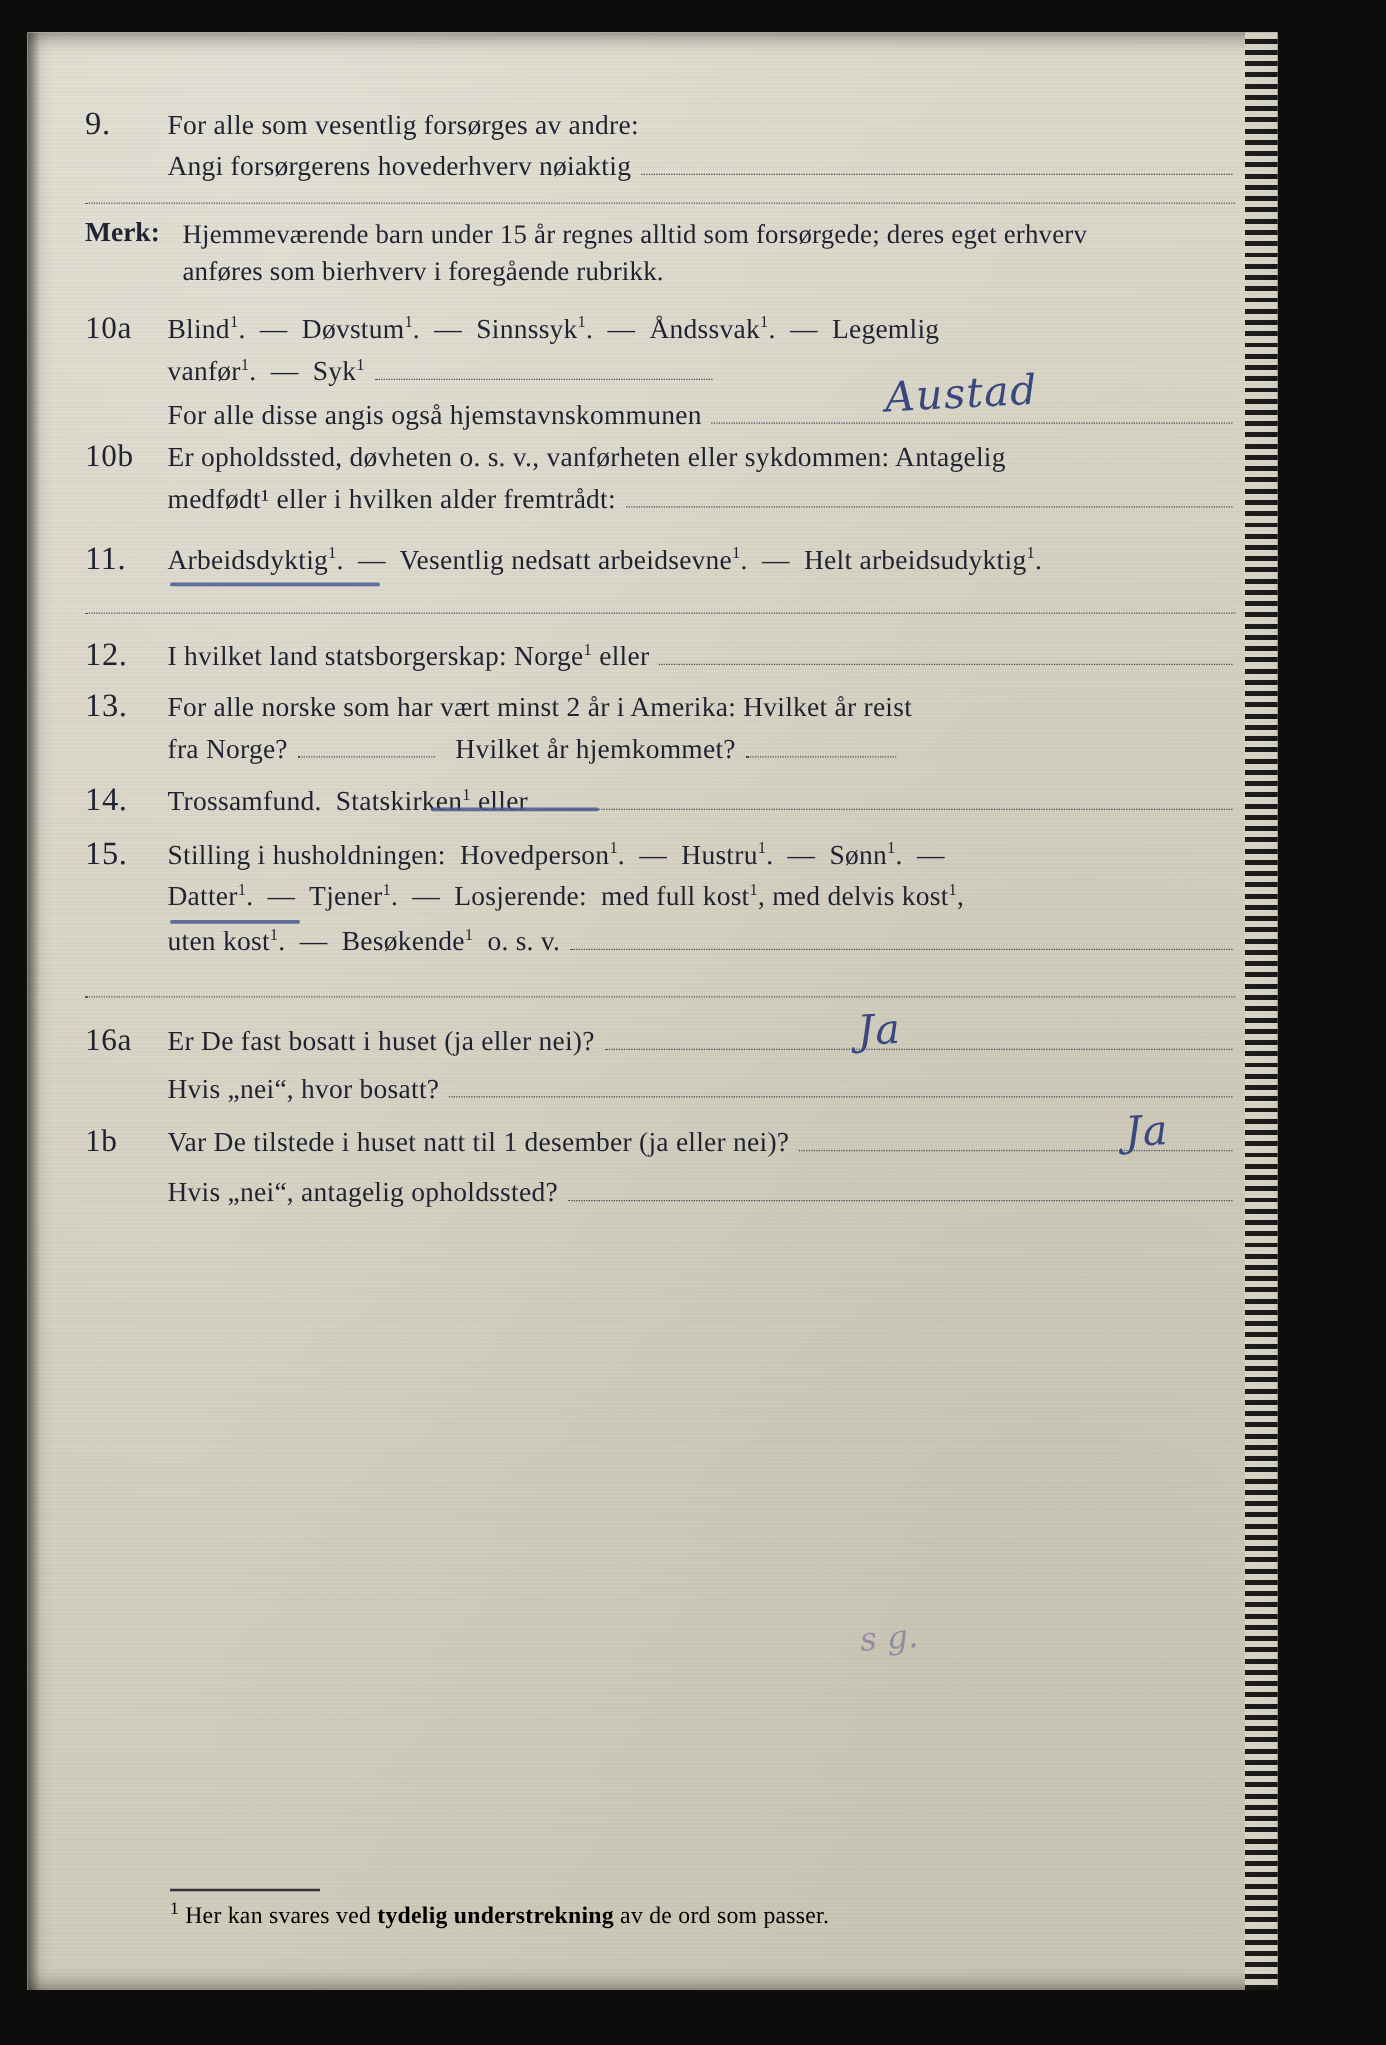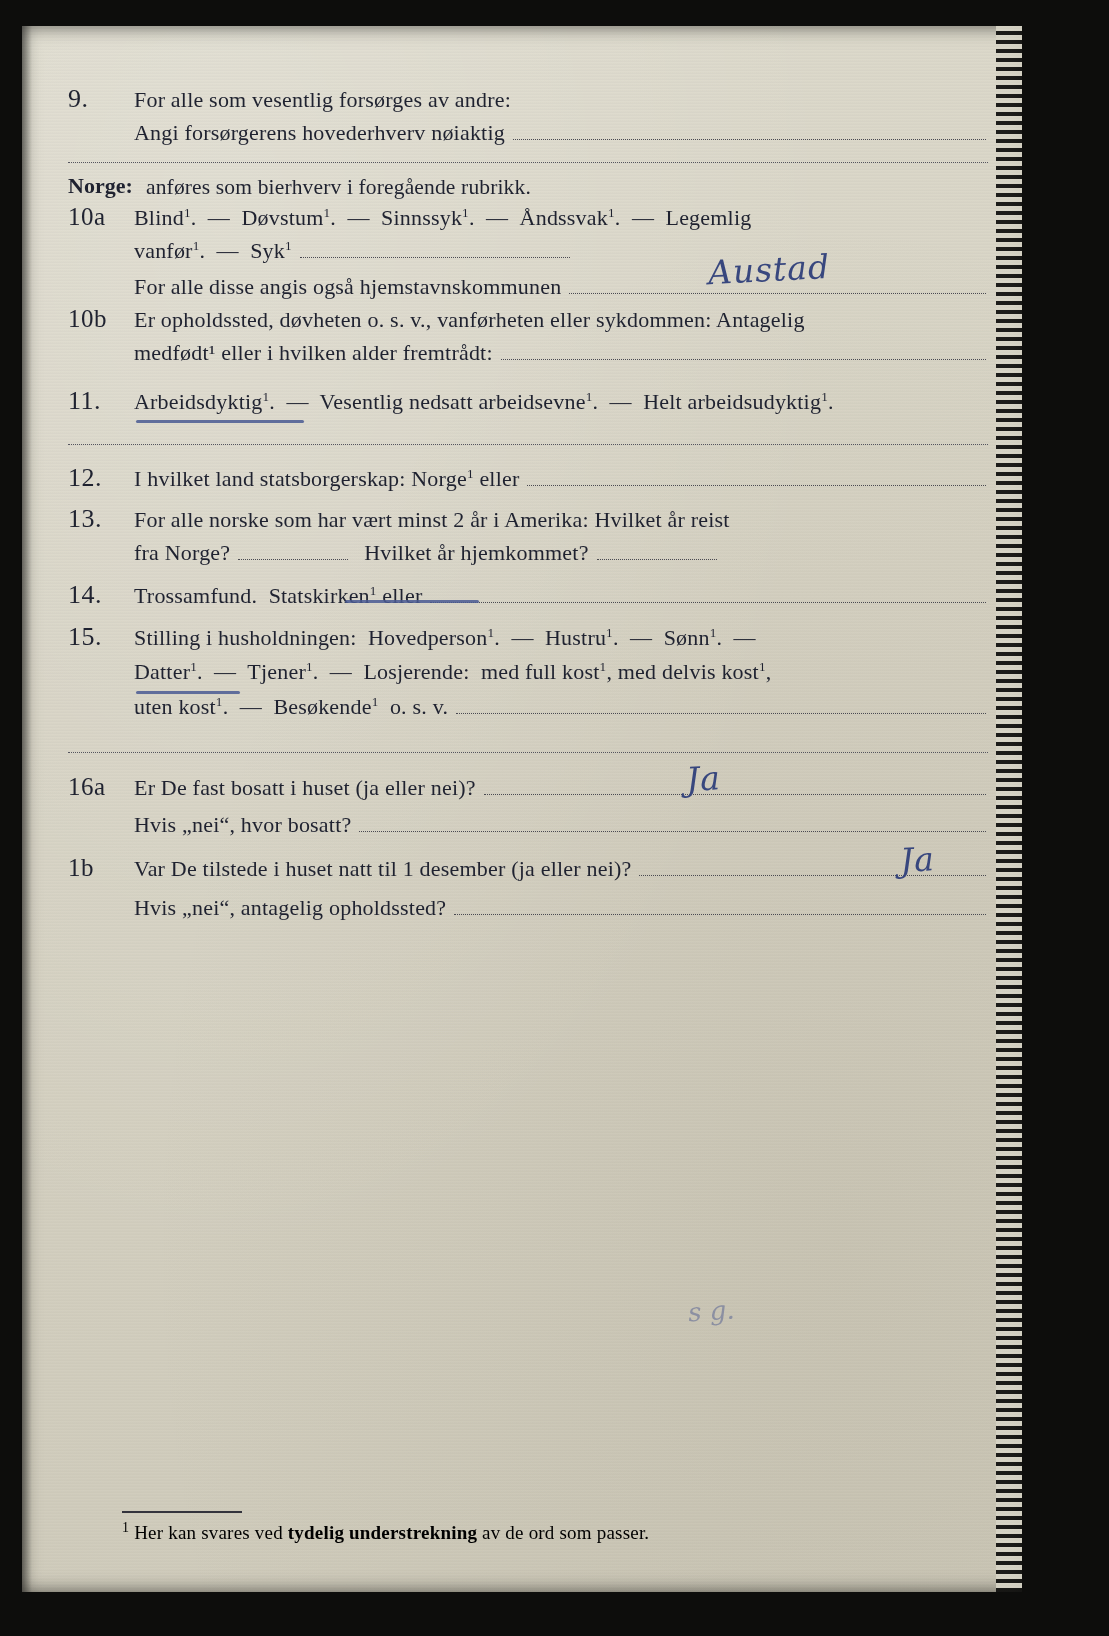--- a/index.html
+++ b/index.html
@@ -131,21 +131,21 @@
   .uline {
     position: absolute;
     height: 3px;
     background: #4a5a93;
     opacity: 0.85;
     border-radius: 2px;
   }
 
   .footnote {
     position: absolute;
-    left: 100px;
+    left: 114px;
     bottom: 48px;
     width: 700px;
     font-size: 19px;
     letter-spacing: 0.2px;
   }
   .footnote .rule {
     width: 120px;
     border-top: 2px solid #33333c;
     margin-bottom: 7px;
   }
@@ -179,27 +179,28 @@
       </div>
       <div class="row" style="margin-top:4px">
         <div class="num"></div>
         <div class="txt">Angi forsørgerens hovederhverv nøiaktig</div>
         <div class="dots"></div>
       </div>
 
       <div class="hr"></div>
 
       <div class="merk">
-        <div class="merk-label">Norge:</div>
+        <div class="merk-label">Merk:</div>
         <div>
+          <div class="merk-body">Hjemmeværende barn under 15 år regnes alltid som forsørgede; deres eget erhverv</div>
           <div class="merk-body">anføres som bierhverv i foregående rubrikk.</div>
         </div>
       </div>
 
-      <div class="row" style="">
+      <div class="row" style="margin-top:16px">
         <div class="num small">10a</div>
         <div class="txt">
           <span>Blind</span><sup>1</sup>.
           &nbsp;<span>—</span>&nbsp;
           <span>Døvstum</span><sup>1</sup>.
           &nbsp;<span>—</span>&nbsp;
           <span>Sinnssyk</span><sup>1</sup>.
           &nbsp;<span>—</span>&nbsp;
           <span>Åndssvak</span><sup>1</sup>.
           &nbsp;<span>—</span>&nbsp;

